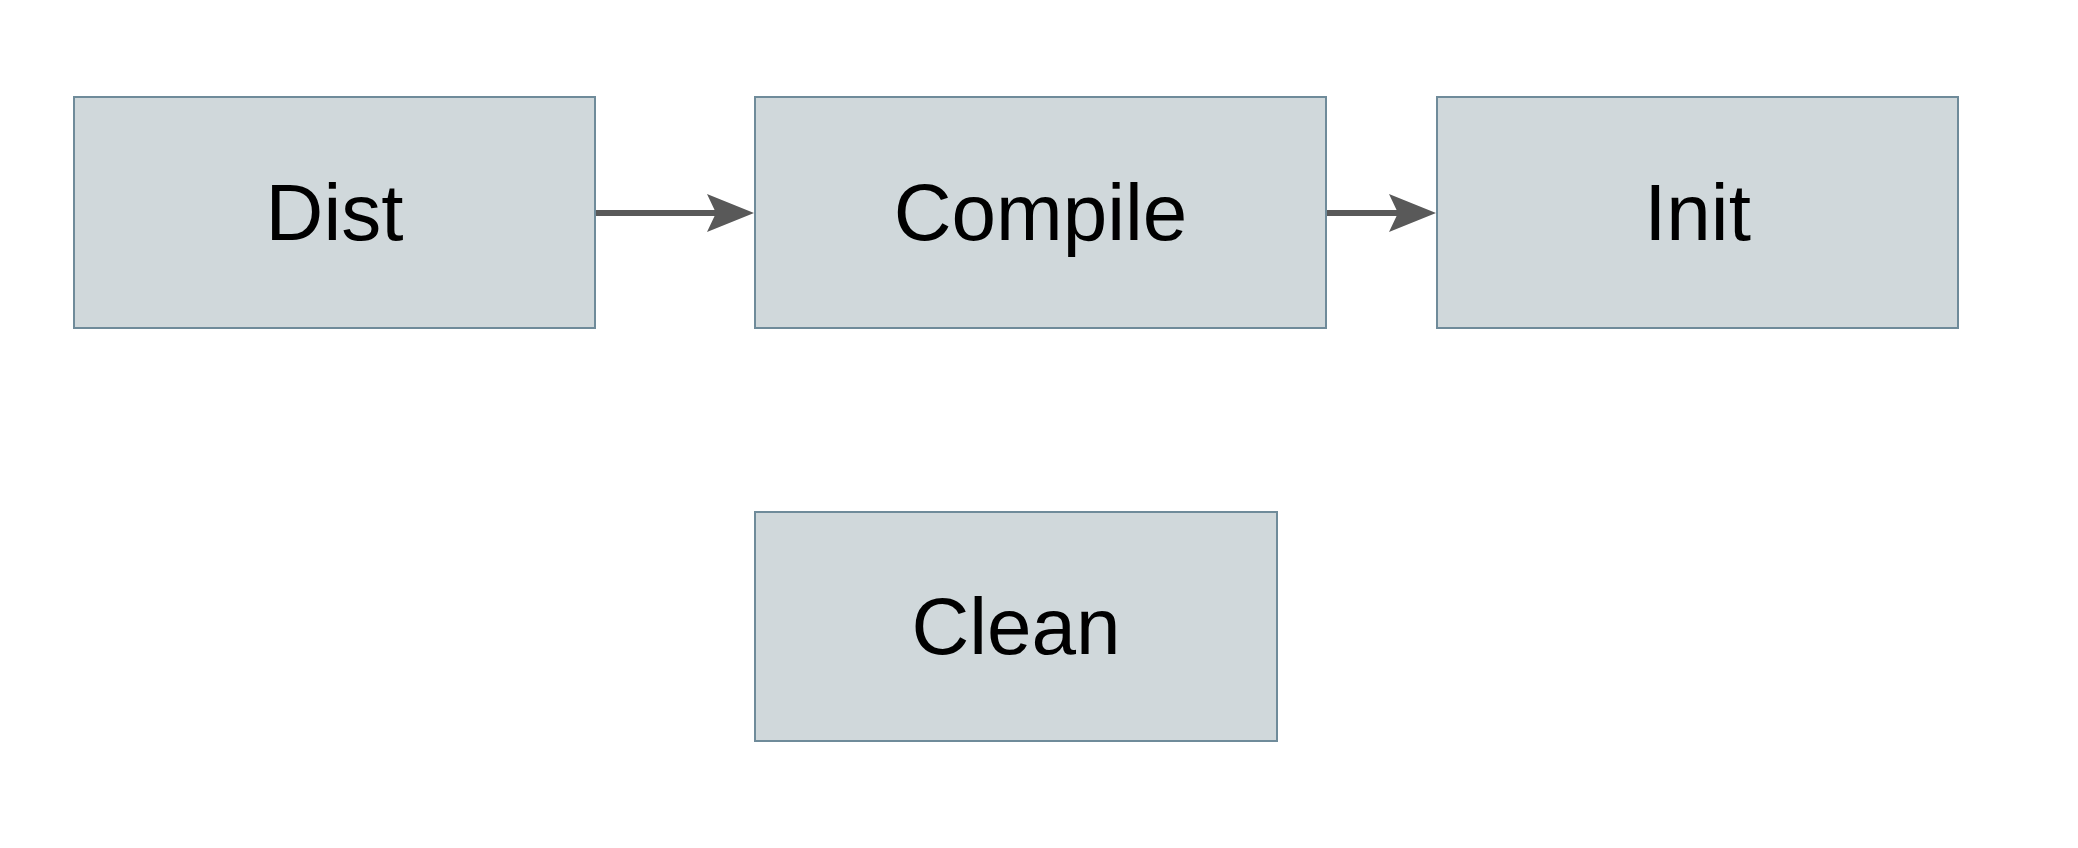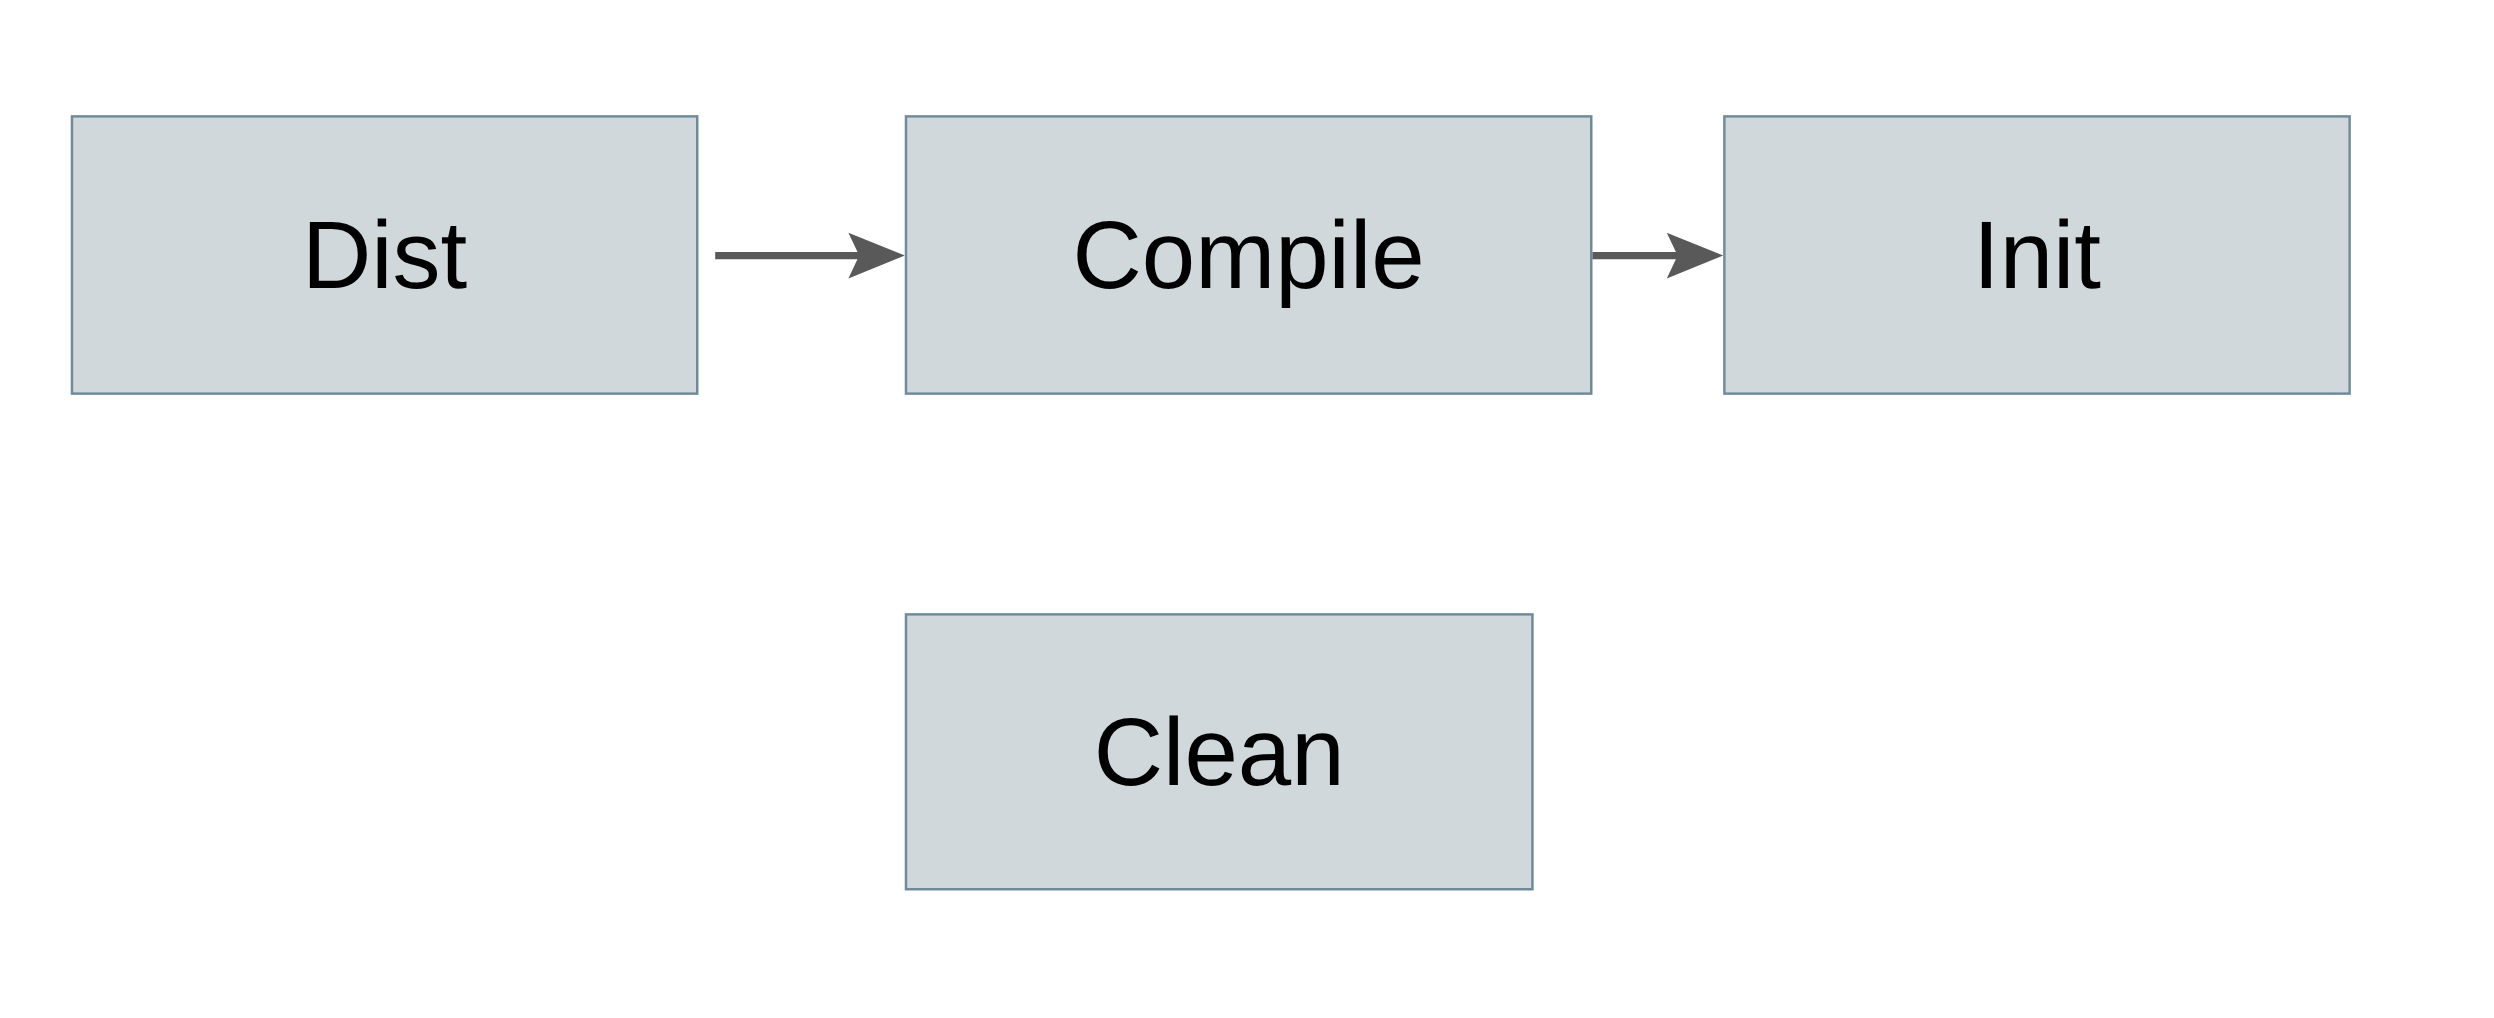--- a/index.html
+++ b/index.html
@@ -40,21 +40,21 @@
   }
   .edge-layer {
     position: absolute;
     left: 0;
     top: 0;
     width: 2078px;
     height: 848px;
     pointer-events: none;
   }
   
-  #node-dist    { left: 59px;  top: 96px;  width: 523px; height: 233px; }
+  #node-dist    { left: 73px;  top: 96px;  width: 523px; height: 233px; }
   #node-compile { left: 754px; top: 96px;  width: 573px; height: 233px; }
   #node-init    { left: 1436px;top: 96px;  width: 523px; height: 233px; }
   #node-clean   { left: 754px; top: 511px; width: 524px; height: 231px; }
 </style>
 </head>
 <body>
 
 <div id="canvas">
 
   <svg class="edge-layer" width="2078" height="848" viewBox="0 0 2078 848" xmlns="http://www.w3.org/2000/svg">

